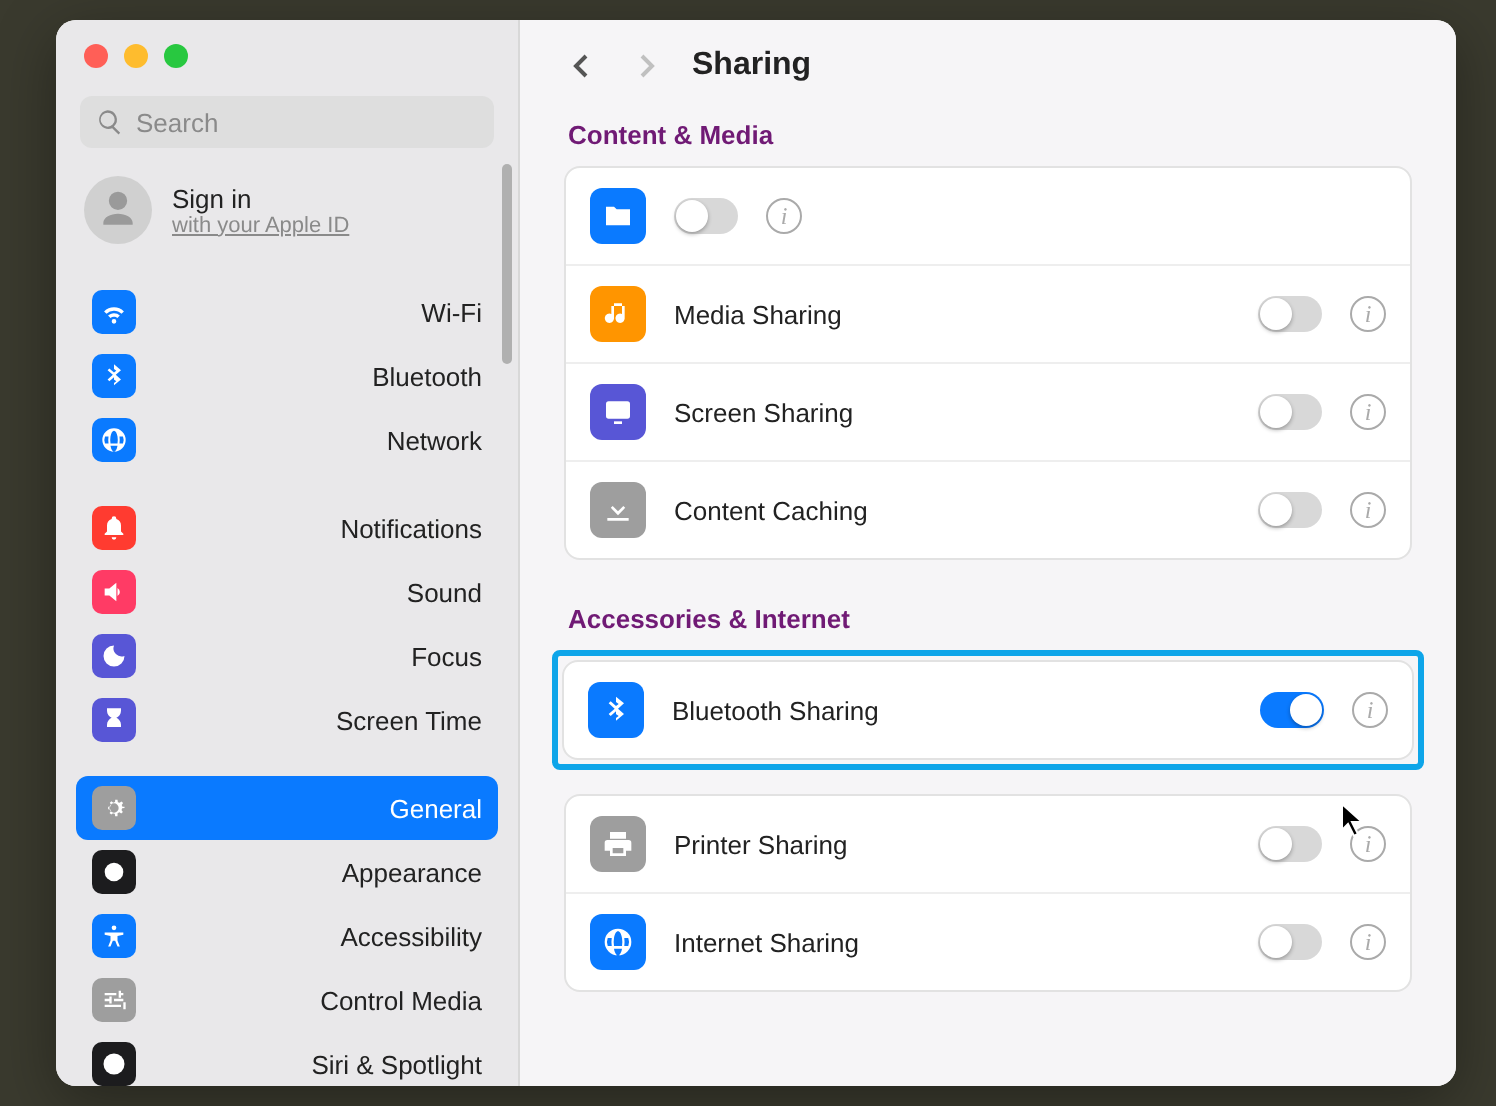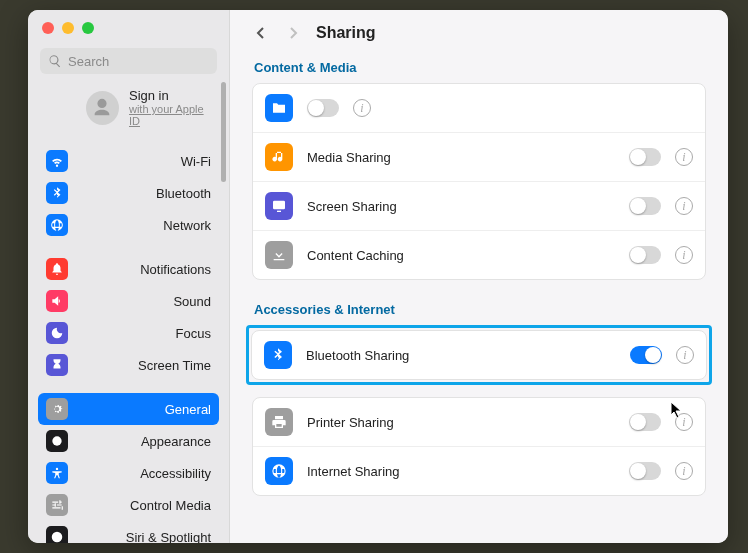--- a/index.html
+++ b/index.html
@@ -1,41 +1,41 @@
 <!DOCTYPE html>
 <html><head>
 <meta charset="utf-8">
 <style>
 * { box-sizing: border-box; margin: 0; padding: 0; font-family: -apple-system, "Helvetica Neue", Arial, sans-serif; }
 body { background: #3a3a2e; width: 748px; height: 553px; overflow: hidden; }
 .window { position: absolute; top: 10px; left: 28px; width: 700px; height: 533px; background: #f0f0f0; border-radius: 10px; box-shadow: 0 8px 30px rgba(0,0,0,0.35); display: flex; overflow: hidden; }
-.sidebar { width: 202px; background: #e9e8ea; padding: 12px 0 0 0; overflow-y: auto; border-right: 1px solid #d8d8d8; position: relative; }
+.sidebar { width: 232px; background: #e9e8ea; padding: 12px 0 0 0; overflow-y: auto; border-right: 1px solid #d8d8d8; position: relative; }
 .traffic { display: flex; gap: 8px; padding: 0 0 14px 14px; }
 .dot { width: 12px; height: 12px; border-radius: 50%; }
 .dot.red { background: #ff5f57; } .dot.yellow { background: #febc2e; } .dot.green { background: #28c840; }
 .search { margin: 0 12px 14px 12px; height: 26px; background: #dedede; border-radius: 6px; display: flex; align-items: center; padding: 0 8px; color: #8a8a8a; font-size: 13px; }
 .search svg { width: 14px; height: 14px; margin-right: 6px; fill: #8a8a8a; }
-.account { display: flex; align-items: center; padding: 0 14px 12px 14px; gap: 10px; margin-left: 44px; }
+.account { display: flex; align-items: center; padding: 0 14px 12px 14px; gap: 10px; }
 .avatar { width: 34px; height: 34px; border-radius: 50%; background: #d0d0d0; display:flex; align-items:center; justify-content:center; }
 .avatar svg { width: 22px; height: 22px; fill: #9a9a9a; }
 .acct-text .l1 { font-size: 13px; color: #222; } .acct-text .l2 { font-size: 11px; color: #8a8a8a; text-decoration: underline; }
 .sb-group { padding: 6px 10px; }
 .sb-item { display: flex; align-items: center; gap: 10px; padding: 5px 8px; border-radius: 6px; font-size: 13px; color: #222; cursor: default; justify-content: space-between; }
 .sb-item.selected { background: #0a7aff; color: #fff; }
 .sb-icon { width: 22px; height: 22px; border-radius: 5px; display: flex; align-items: center; justify-content: center; flex-shrink:0; }
 .sb-icon svg { width: 14px; height: 14px; fill: #fff; }
 .scroll-ind { position:absolute; right:3px; top:72px; width:5px; height:100px; background:#b0b0b0; border-radius:3px; }
 .main { flex: 1; background: #f6f5f7; display:flex; flex-direction:column; }
 .topbar { display:flex; align-items:center; gap: 14px; padding: 14px 22px; }
 .nav-btn { width:18px; height:18px; display:flex; align-items:center; justify-content:center; }
 .nav-btn svg{ width:12px; height:12px; stroke:#555; stroke-width:2; fill:none; }
 .nav-btn.disabled svg{ stroke:#c0c0c0; }
 .title { font-size:16px; font-weight:600; color:#222; }
 .content { padding: 0 22px 20px 22px; overflow:auto; flex:1; }
-.sec-head { font-size:13px; font-weight:600; color:#0369a1; margin: 4px 0 8px 2px; }
+.sec-head { font-size:13px; font-weight:600; color:#701a75; margin: 4px 0 8px 2px; }
 .panel { background:#fff; border:1px solid #e2e2e2; border-radius:8px; }
 .row { display:flex; align-items:center; padding: 10px 12px; gap: 14px; }
 .row + .row { border-top: 1px solid #eee; }
 .row-icon { width:28px; height:28px; border-radius:6px; display:flex; align-items:center; justify-content:center; flex-shrink:0; }
 .row-icon svg { width:16px; height:16px; fill:#fff; }
 .row-label { font-size:13px; color:#222; flex:1; }
 .toggle { width:32px; height:18px; border-radius:10px; background:#d8d8d8; position:relative; }
 .toggle .knob{ width:16px; height:16px; background:#fff; border-radius:50%; position:absolute; top:1px; left:1px; box-shadow:0 1px 2px rgba(0,0,0,0.3); }
 .toggle.on{ background:#0a7aff; }
 .toggle.on .knob{ left:auto; right:1px; }

